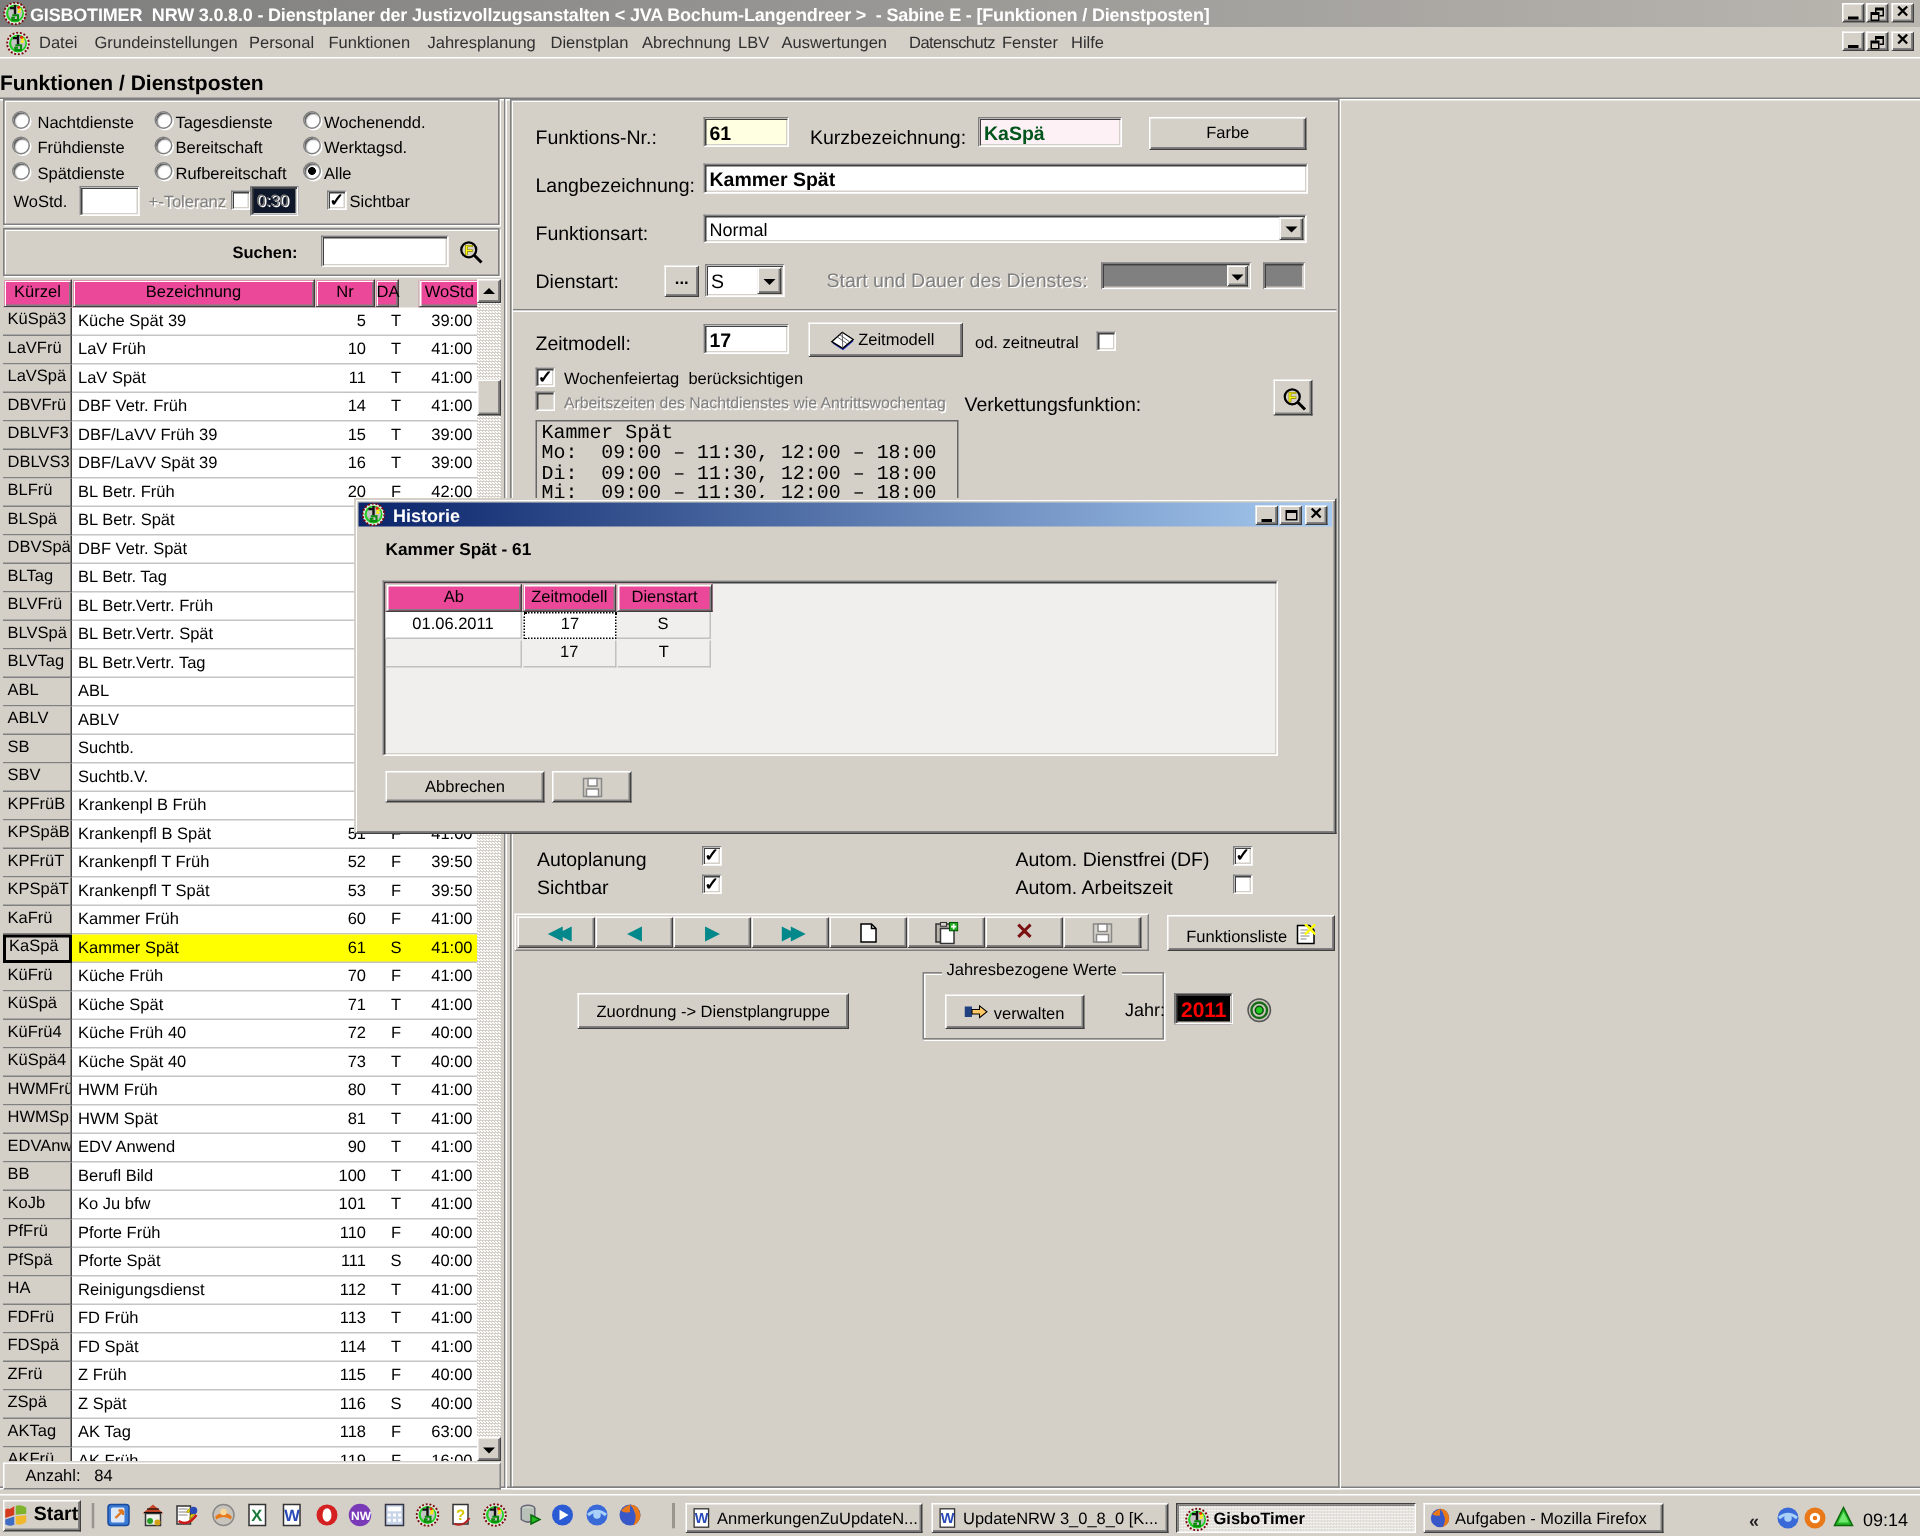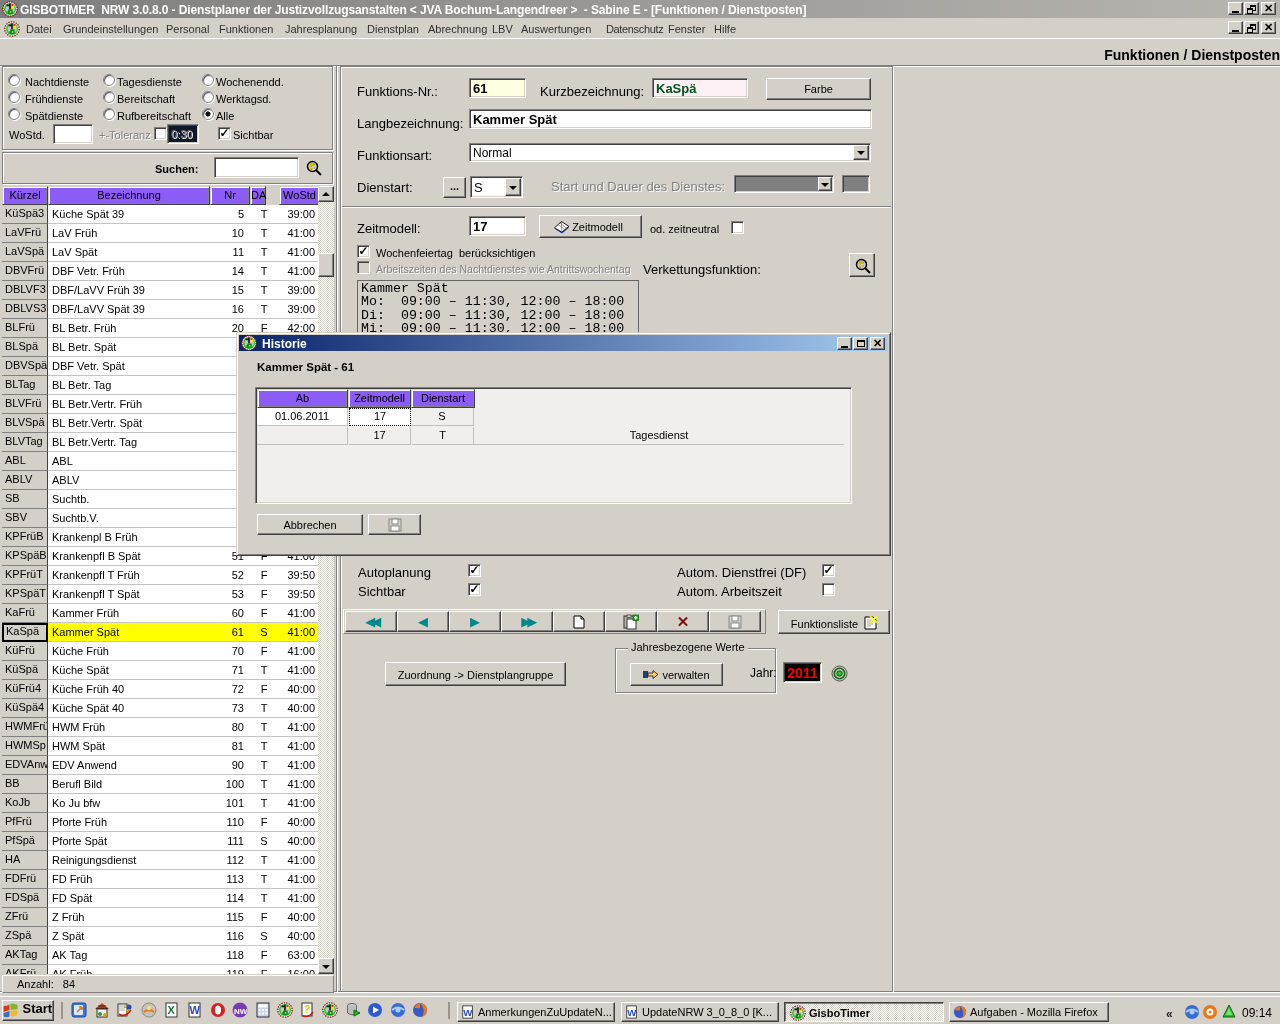--- a/index.html
+++ b/index.html
@@ -1,19 +1,19 @@
 <!DOCTYPE html>
 <html><head><meta charset="utf-8">
 <style>
 *{margin:0;padding:0;box-sizing:border-box}
 html,body{width:1280px;height:1024px;overflow:hidden}
 body{font-family:"Liberation Sans",sans-serif;font-size:11px;background:#d4d0c8;position:relative;color:#000}
 .a{position:absolute}
 .sunk{border:1px solid;border-color:#808080 #fff #fff #808080;box-shadow:inset 1px 1px 0 #404040,inset -1px -1px 0 #d4d0c8}
-.rais2{border:1px solid;border-color:#d4d0c8 #404040 #404040 #d4d0c8;box-shadow:inset 1px 1px 0 #fff,inset -1px -1px 0 #808080;background:#8b5cf6}
+.rais2{border:1px solid;border-color:#d4d0c8 #404040 #404040 #d4d0c8;box-shadow:inset 1px 1px 0 #fff,inset -1px -1px 0 #808080;background:#ec4899}
 .etch{border:1px solid #808080;box-shadow:1px 1px 0 #fff,inset 1px 1px 0 #fff}
 .btn{border:1px solid;border-color:#fff #404040 #404040 #fff;box-shadow:inset -1px -1px 0 #808080;background:#d4d0c8;text-align:center}
 .dis{color:#808080;text-shadow:1px 1px 0 #fff}
 .cb{width:13px;height:13px;background:#fff;border:1px solid;border-color:#808080 #fff #fff #808080;box-shadow:inset 1px 1px 0 #404040,inset -1px -1px 0 #d4d0c8}
 .ck{font-weight:bold;font-size:12px;line-height:11px;text-align:center;color:#000}
 .rad{width:12px;height:12px;border-radius:50%;background:#fff;border:1px solid #808080;box-shadow:inset 1px 1px 1px #555,1px 1px 0 #fff}
 .arrbtn{border:1px solid;border-color:#fff #404040 #404040 #fff;box-shadow:inset -1px -1px 0 #808080;background:#d4d0c8}
 .dar{width:0;height:0;border:4px solid transparent;border-top:4px solid #000;border-bottom:none}
 .uar{width:0;height:0;border:4px solid transparent;border-bottom:4px solid #000;border-top:none}
 .mono{font-family:"Liberation Mono",monospace}
@@ -66,21 +66,21 @@
 <div class="a" style="top:23px;left:714px;color:#303030">Hilfe</div>
 <div class="a btn" style="left:1228px;top:21px;width:15px;height:13px">
     <div class="a" style="left:3px;top:8px;width:7px;height:2px;background:#000"></div>
   </div>
 <div class="a btn" style="left:1244px;top:21px;width:15px;height:13px">
     <div class="a" style="left:5px;top:2px;width:6px;height:6px;border:1px solid #000;border-top-width:2px"></div>
     <div class="a" style="left:2px;top:5px;width:6px;height:6px;border:1px solid #000;border-top-width:2px;background:#d4d0c8"></div>
   </div>
 <div class="a btn" style="left:1261px;top:21px;width:15px;height:13px;font:bold 11px/11px 'Liberation Sans';">✕</div>
 
-<div class="a b" style="left:0;top:47px;width:1280px;text-align:right;font-size:14px">Funktionen / Dienstposten</div>
+<div class="a b" style="left:0;top:47px;width:1280px;text-align:left;font-size:14px">Funktionen / Dienstposten</div>
 <div class="a" style="left:0;top:65px;width:1280px;height:1px;background:#808080"></div>
 <div class="a" style="left:0;top:66px;width:1280px;height:1px;background:#fff"></div>
 
 <div class="a" style="left:0;top:991px;width:1280px;height:1px;background:#808080"></div>
 <div class="a" style="left:0;top:992px;width:1280px;height:1px;background:#fff"></div>
 
 <div class="a etch" style="left:2px;top:66px;width:331px;height:84px"></div>
 <div class="a rad" style="left:8px;top:74px"></div>
 <div class="a" style="left:25px;top:76px">Nachtdienste</div>
 <div class="a rad" style="left:8px;top:91px"></div>
@@ -489,21 +489,20 @@
 <div class="a rais2 tc" style="left:0;top:0;width:91px;height:19px;padding-top:2px">Ab</div>
 <div class="a rais2 tc" style="left:91px;top:0;width:63px;height:19px;padding-top:2px">Zeitmodell</div>
 <div class="a rais2 tc" style="left:154px;top:0;width:64px;height:19px;padding-top:2px">Dienstart</div>
 </div>
 <div class="a" style="left:1px;top:20px;width:91px;height:18px;background:#fff;border-right:1px solid #c0c0c0;border-bottom:1px solid #c0c0c0;text-align:center;padding-top:2px">01.06.2011</div>
 <div class="a" style="left:93px;top:20px;width:62px;height:18px;background:#fff;border:1px dotted #000;text-align:center;padding-top:1px">17</div>
 <div class="a" style="left:155px;top:20px;width:63px;height:18px;border-right:1px solid #c0c0c0;border-bottom:1px solid #c0c0c0;text-align:center;padding-top:2px">S</div>
 <div class="a" style="left:1px;top:39px;width:91px;height:18px;border-right:1px solid #c0c0c0;border-bottom:1px solid #c0c0c0"></div>
 <div class="a" style="left:93px;top:39px;width:62px;height:18px;border-right:1px solid #c0c0c0;border-bottom:1px solid #c0c0c0;text-align:center;padding-top:2px">17</div>
 <div class="a" style="left:156px;top:39px;width:62px;height:18px;border-right:1px solid #c0c0c0;border-bottom:1px solid #c0c0c0;text-align:center;padding-top:2px">T</div>
-<div class="a" style="left:218px;top:39px;width:370px;height:18px;border-bottom:1px solid #c0c0c0;text-align:center;padding-top:2px">Tagesdienst</div>
 </div>
 <div class="a btn" style="left:257px;top:514px;width:106px;height:21px;font-size:11px;padding-top:4px">Abbrechen</div>
 <div class="a btn" style="left:368px;top:514px;width:53px;height:21px"><svg style="margin-top:3px" width="14" height="14" viewBox="0 0 14 14">
       <rect x="1" y="1" width="12" height="12" fill="#d4d0c8" stroke="#888"></rect>
       <rect x="4" y="1" width="6" height="5" fill="#fff" stroke="#888"></rect>
       <rect x="3" y="8" width="8" height="5" fill="#fff" stroke="#888"></rect>
     </svg></div>
 
 <div class="a" style="left:0;top:996px;width:1280px;height:28px;background:#d4d0c8;border-top:1px solid #fff"></div>
 <div class="a btn" style="left:2px;top:1000px;width:52px;height:21px"><svg width="17" height="15" viewBox="0 0 17 15" style="vertical-align:-3px;margin-left:-2px">

